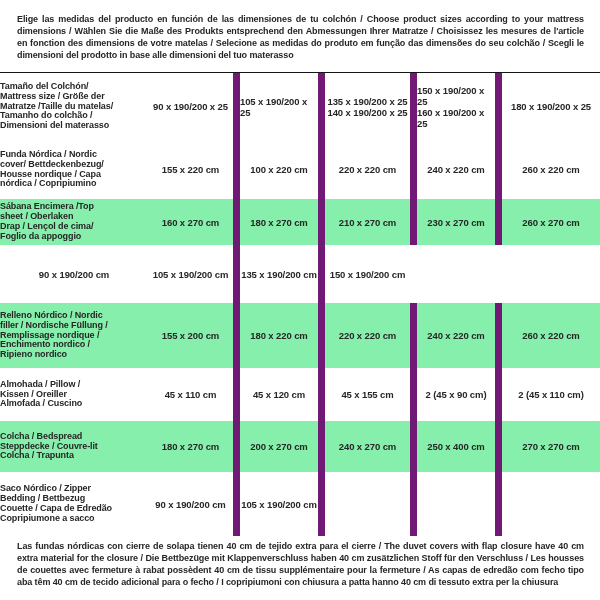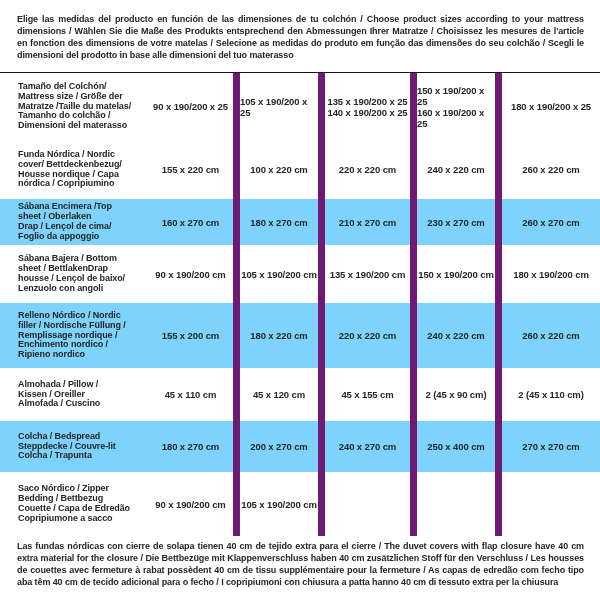--- a/index.html
+++ b/index.html
@@ -7,28 +7,28 @@
               font-family:"Liberation Sans", sans-serif; color:#2a2a2a; }
   .page { position:relative; width:533px; height:600px; background:#fff; }
 
   .para { position:absolute; left:17px; width:567px; font-size:9px; font-weight:bold;
           line-height:12px; text-align:justify; letter-spacing:-0.1px; color:#262626; }
   .para.top { top:13px; }
   .para.bottom { top:540px; }
 
   .size-table { position:absolute; top:72px; left:0; width:600px; border-top:1.5px solid #151515; }
   .trow { display:grid; grid-template-columns:148px 85px 85px 92px 85px 105px; width:600px; }
-  .trow.gray { background:#7dd3fc; }
+  .trow.gray { background:#86efac; }
   .r1{height:67px;} .r2{height:59px;} .r3{height:46px;} .r4{height:58px;}
   .r5{height:65px;} .r6{height:53px;} .r7{height:51px;} .r8{height:64px;}
 
   .cell { display:flex; align-items:center; justify-content:center; height:100%;
           font-size:9.5px; font-weight:bold; text-align:left; white-space:pre-line;
           line-height:11px; letter-spacing:-0.1px; color:#262626; }
-  .cell.label { justify-content:flex-start; text-align:left; padding-left:18px; padding-right:4px;
+  .cell.label { justify-content:flex-start; text-align:left; padding-right:4px;
                 font-size:9px; line-height:9.8px; }
   .trow .cell:nth-child(n+3) { border-left:7px solid #701a75; }
 </style>
 </head>
 <body>
 
 <div class="page">
 
   <div class="para top">Elige las medidas del producto en función de las dimensiones de tu colchón / Choose product sizes according to your mattress dimensions / Wählen Sie die Maße des Produkts entsprechend den Abmessungen Ihrer Matratze / Choisissez les mesures de l'article en fonction des dimensions de votre matelas / Selecione as medidas do produto em função das dimensões do seu colchão / Scegli le dimensioni del prodotto in base alle dimensioni del tuo materasso</div>
 
@@ -67,29 +67,24 @@
 Drap / Lençol de cima/
 Foglio da appoggio</div>
       <div class="cell">160 x 270 cm</div>
       <div class="cell">180 x 270 cm</div>
       <div class="cell">210 x 270 cm</div>
       <div class="cell">230 x 270 cm</div>
       <div class="cell">260 x 270 cm</div>
     </div>
 
     <div class="trow r4">
-      <div class="cell label">Sábana Bajera / Bottom
-sheet / BettlakenDrap
-housse / Lençol de baixo/
-Lenzuolo con angoli</div>
       <div class="cell">90 x 190/200 cm</div>
       <div class="cell">105 x 190/200 cm</div>
       <div class="cell">135 x 190/200 cm</div>
       <div class="cell">150 x 190/200 cm</div>
-      <div class="cell">180 x 190/200 cm</div>
     </div>
 
     <div class="trow r5 gray">
       <div class="cell label">Relleno Nórdico / Nordic
 filler / Nordische Füllung /
 Remplissage nordique /
 Enchimento nordico /
 Ripieno nordico</div>
       <div class="cell">155 x 200 cm</div>
       <div class="cell">180 x 220 cm</div>

